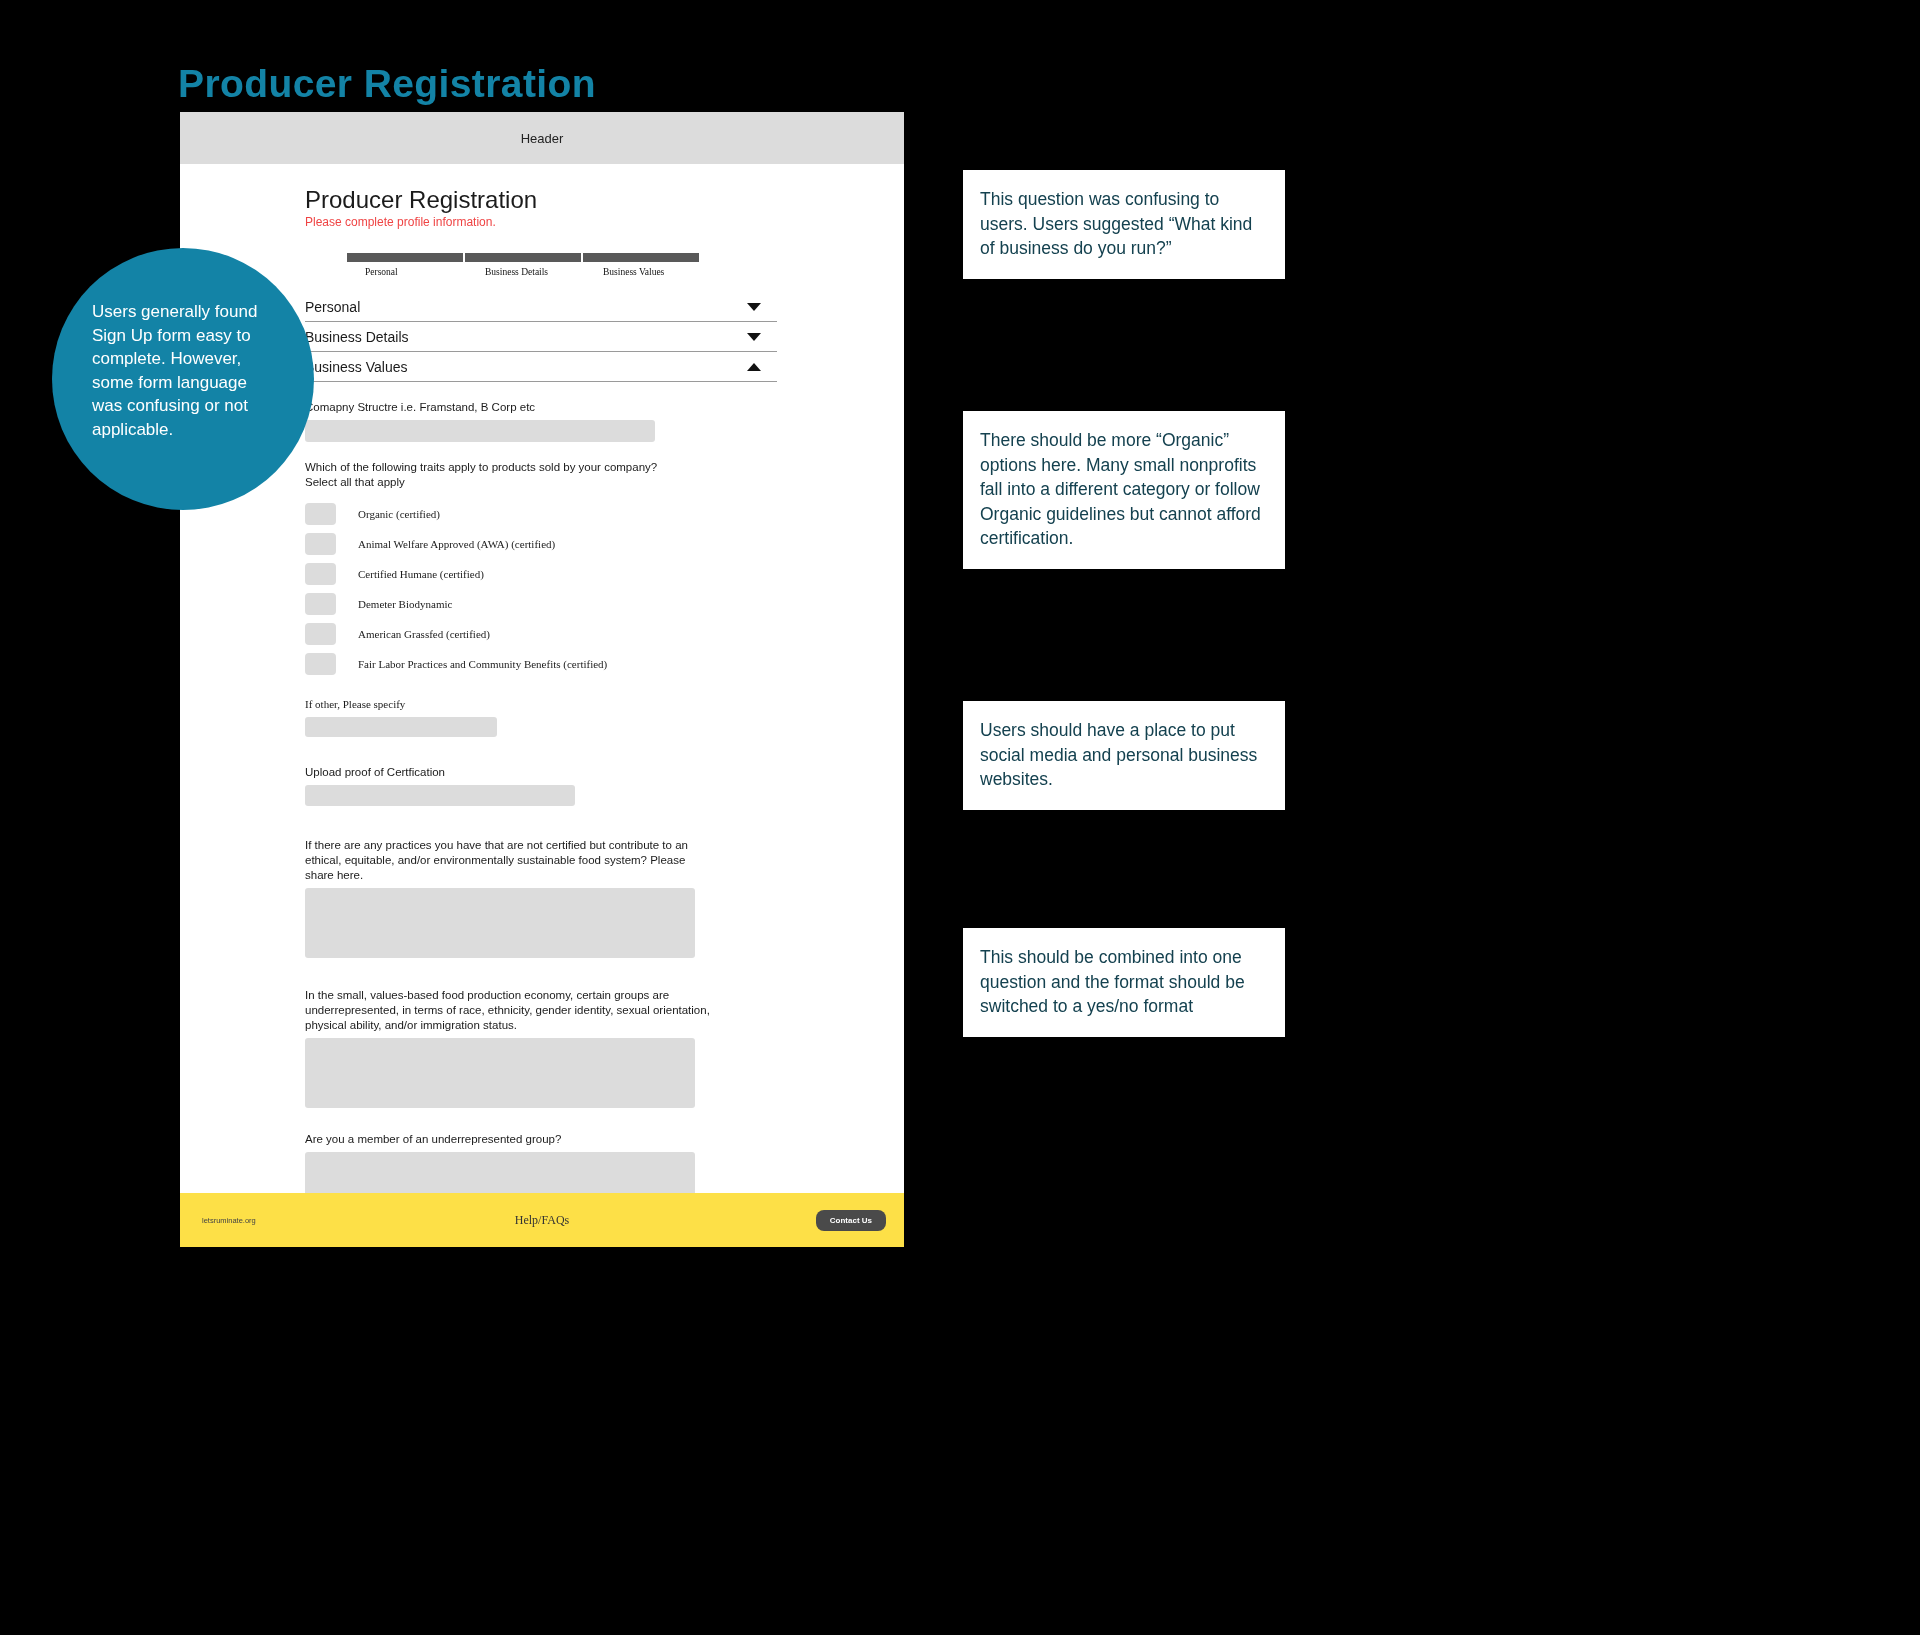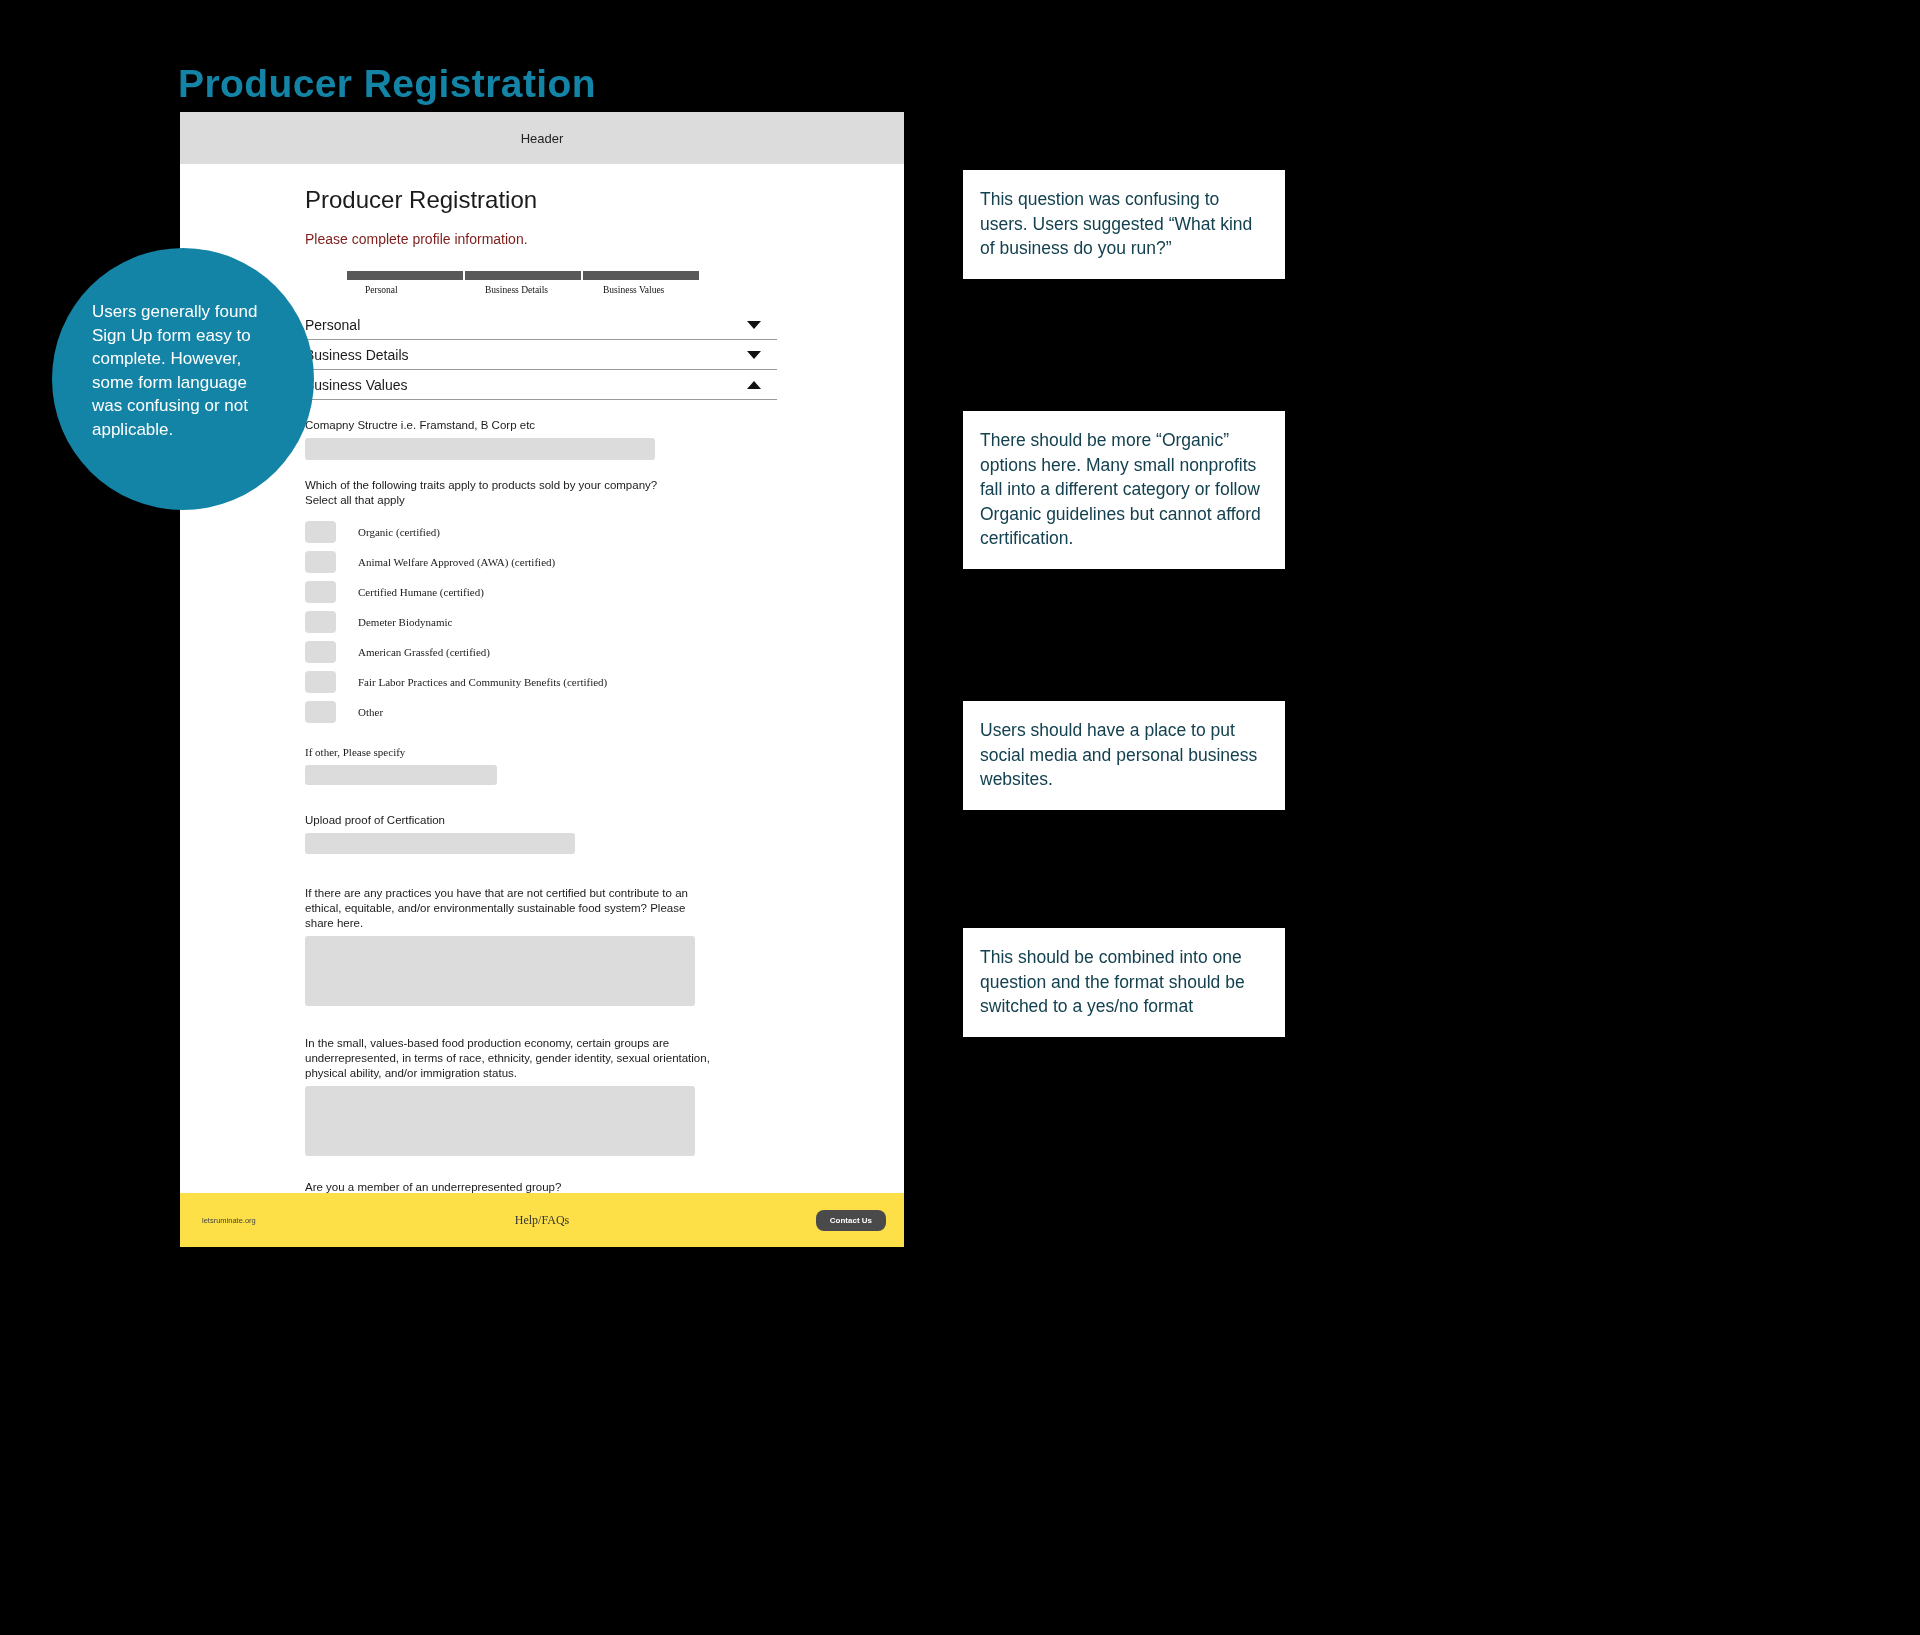--- a/index.html
+++ b/index.html
@@ -63,21 +63,21 @@
     background: #4a4a4a; color: #fff;
     font-size: 8px; font-weight: bold;
     padding: 6px 14px;
     border-radius: 8px;
     white-space: nowrap;
   }
 
   
   .form-wrap { padding: 22px 0 0 125px; width: 599px; }
   .page-title { font-size: 24px; color: #1b1b1b; margin: 0 0 0 0; font-weight: normal; }
-  .page-sub { font-size: 14px; color: #7f1d1d; margin-top: 17px; }
+  .page-sub { font-size: 12px; color: #ef4444; margin-top: 1px; }
 
   
   .progress { margin-top: 24px; margin-left: 42px; width: 352px; position: relative; }
   .progress-track { display: flex; height: 9px; }
   .progress-seg {
     flex: 1;
     background: #595959;
     border-right: 2px solid #ffffff;
   }
   .progress-seg:last-child { border-right: none; }
@@ -247,24 +247,20 @@
               <span class="cb-label">Demeter Biodynamic</span>
             </div>
             <div class="cb-row">
               <span class="cb-box"></span>
               <span class="cb-label">American Grassfed (certified)</span>
             </div>
             <div class="cb-row">
               <span class="cb-box"></span>
               <span class="cb-label">Fair Labor Practices and Community Benefits (certified)</span>
             </div>
-            <div class="cb-row">
-              <span class="cb-box"></span>
-              <span class="cb-label">Other</span>
-            </div>
           </div>
         </div>
 
         <div class="field-block">
           <div class="field-label serif">If other, Please specify</div>
           <div class="input-box input-xs"></div>
         </div>
 
         <div class="field-block" style="margin-top:28px">
           <div class="field-label">Upload proof of Certfication</div>

